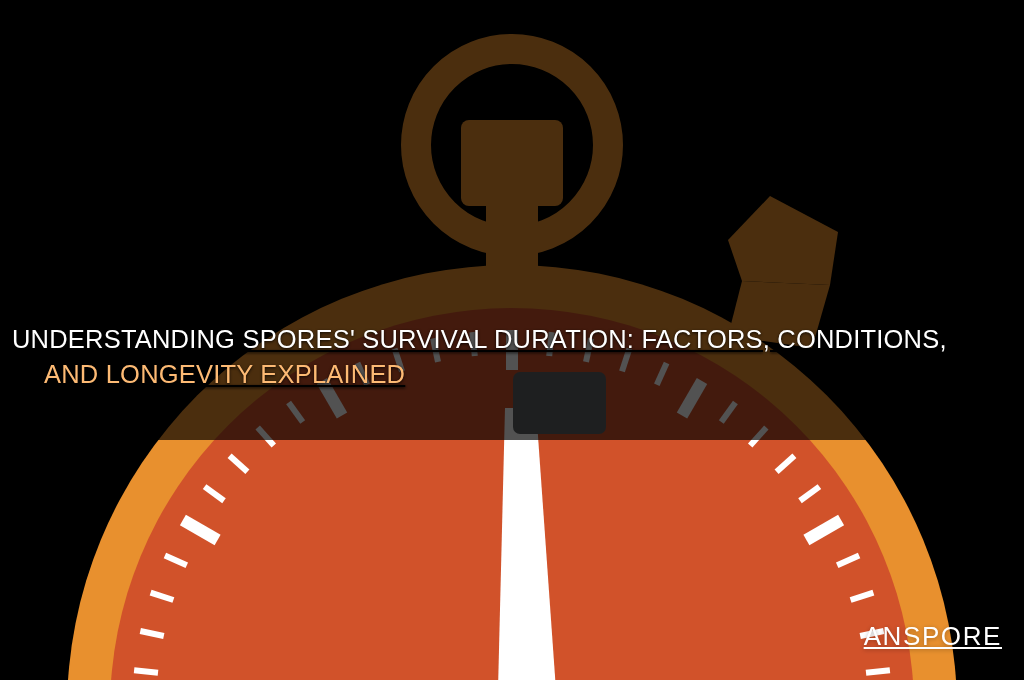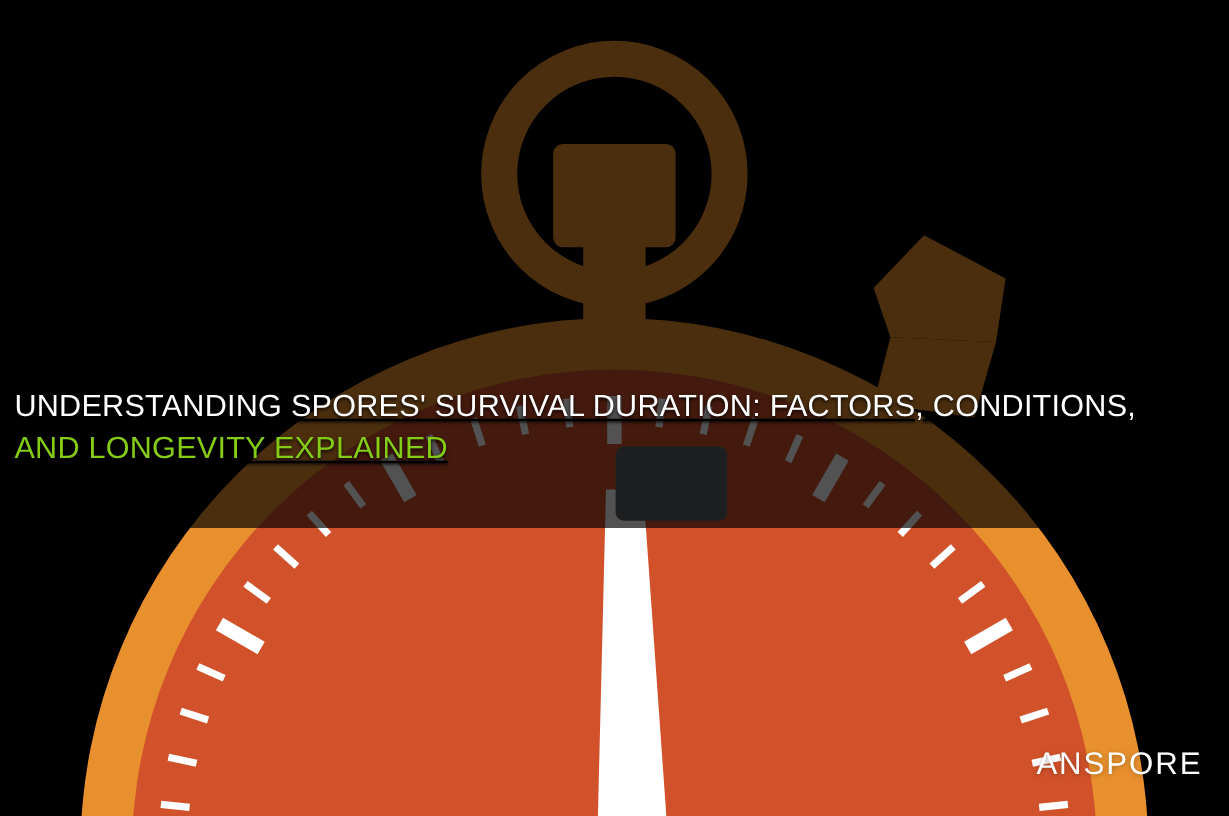--- a/index.html
+++ b/index.html
@@ -145,18 +145,18 @@
 
       <rect x="513" y="372" width="93" height="62" rx="7" ry="7" fill="#5E6265"></rect>
 
     </g>
   </svg>
 
   <div id="scrim" style="height: 440px; background: rgba(0, 0, 0, 0.68);"></div>
 
   <div id="headline">
     <span class="hl-line hl-line-1" style="color: rgb(255, 255, 255);">UNDERSTANDING SPORES' SURVIVAL DURATION: FACTORS, CONDITIONS,</span>
-    <span class="hl-line hl-line-2" style="color: #84cc16;">AND LONGEVITY EXPLAINED</span>
+    <span class="hl-line hl-line-2" style="color: #fdba74; margin-left: 32px;">AND LONGEVITY EXPLAINED</span>
   </div>
 
-  <div id="watermark" style="color: rgb(255, 255, 255);">ANSPORE</div>
+  <div id="watermark" style="color: rgb(255, 255, 255); text-decoration: underline;">ANSPORE</div>
 
 </div>
 
 </body></html>

